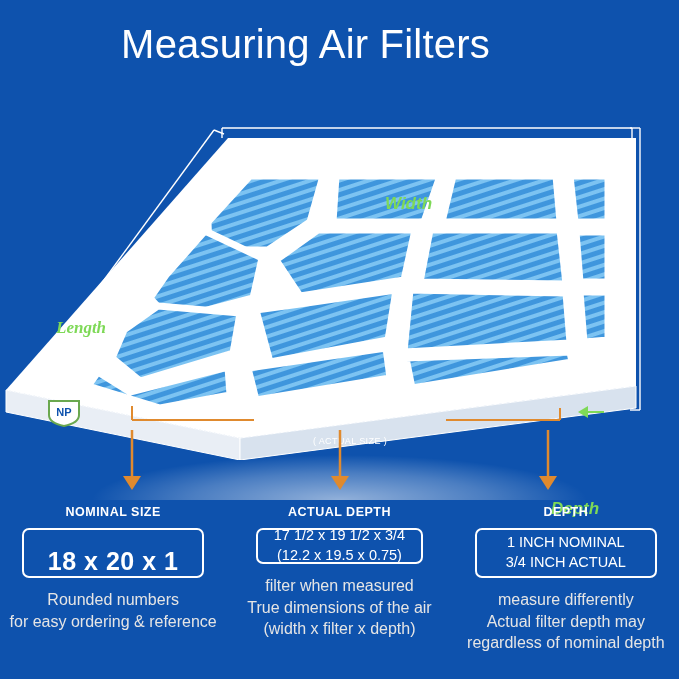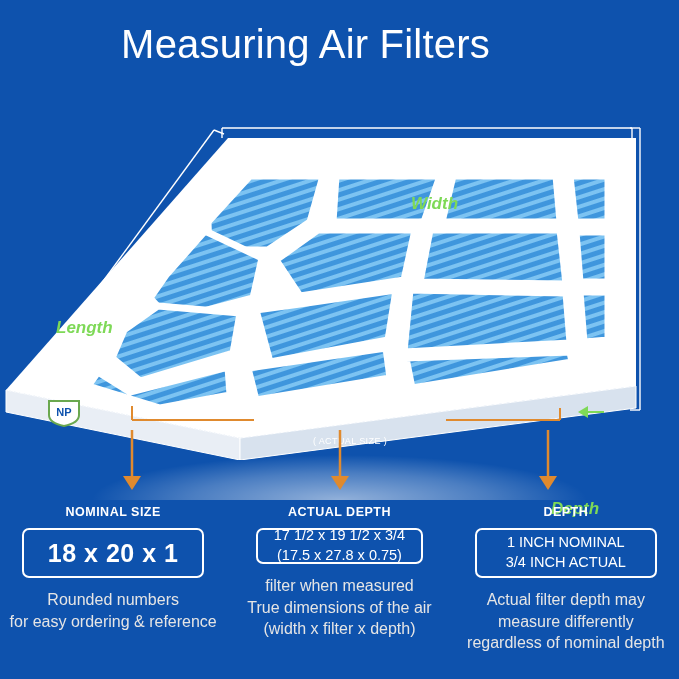--- a/index.html
+++ b/index.html
@@ -39,22 +39,22 @@
   }
   #illus svg { display: block; }
 
   .lbl-green {
     position: absolute;
     color: #7ed957;
     font-size: 17px;
     font-weight: bold;
     font-style: italic;
   }
-  #lbl-width { left: 411px; top: 104px; }
-  #lbl-length { left: 56px; top: 228px; }
+  #lbl-width { left: 385px; top: 104px; }
+  #lbl-length { left: 56px; top: 228px; font-family: Liberation Serif, serif; }
   #lbl-depth { left: 551px; top: 409px; }
 
   
   #nominal-band {
     position: absolute;
     left: 250px;
     top: 399px;
     width: 200px;
     text-align: center;
     color: #ffffff;
@@ -111,20 +111,21 @@
     justify-content: center;
     flex-direction: column;
     box-sizing: border-box;
   }
   .card-box.nominal {
     height: 50px;
     margin: 0 14px;
     font-size: 25px;
     font-weight: bold;
     letter-spacing: 0.5px;
+    justify-content: flex-end;
   }
   .card-box.actual {
     height: 36px;
     margin: 0 22px;
     font-size: 14.5px;
     line-height: 1.35;
   }
   .card-box.depth {
     height: 50px;
     margin: 0 14px;
@@ -276,36 +277,36 @@
       <div class="card-note">
         <div>Rounded numbers</div>
         <div>for easy ordering &amp; reference</div>
       </div>
     </div>
 
     <div class="card-col">
       <div class="card-head">ACTUAL DEPTH</div>
       <div class="card-box actual">
         <div>17 1/2 x 19 1/2 x 3/4</div>
-        <div>(17.5 x 27.8 x 0.75)</div>
+        <div>(12.2 x 19.5 x 0.75)</div>
       </div>
       <div class="card-note">
         <div>filter when measured</div>
         <div>True dimensions of the air</div>
         <div>(width x filter x depth)</div>
       </div>
     </div>
 
     <div class="card-col">
       <div class="card-head">DEPTH</div>
       <div class="card-box depth">
         <div>1 INCH NOMINAL</div>
         <div>3/4 INCH ACTUAL</div>
       </div>
       <div class="card-note">
+        <div>measure differently</div>
         <div>Actual filter depth may</div>
-        <div>measure differently</div>
         <div>regardless of nominal depth</div>
       </div>
     </div>
 
   </div>
 </div>
 
 </body></html>

